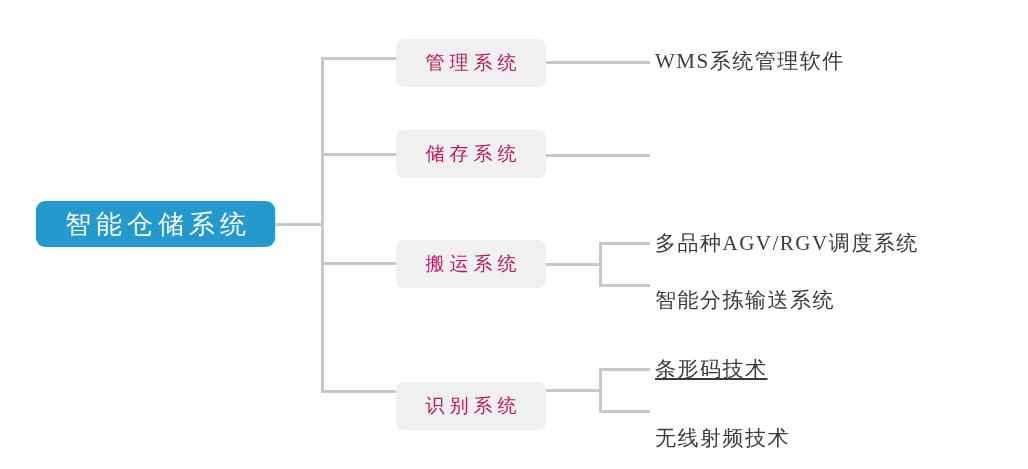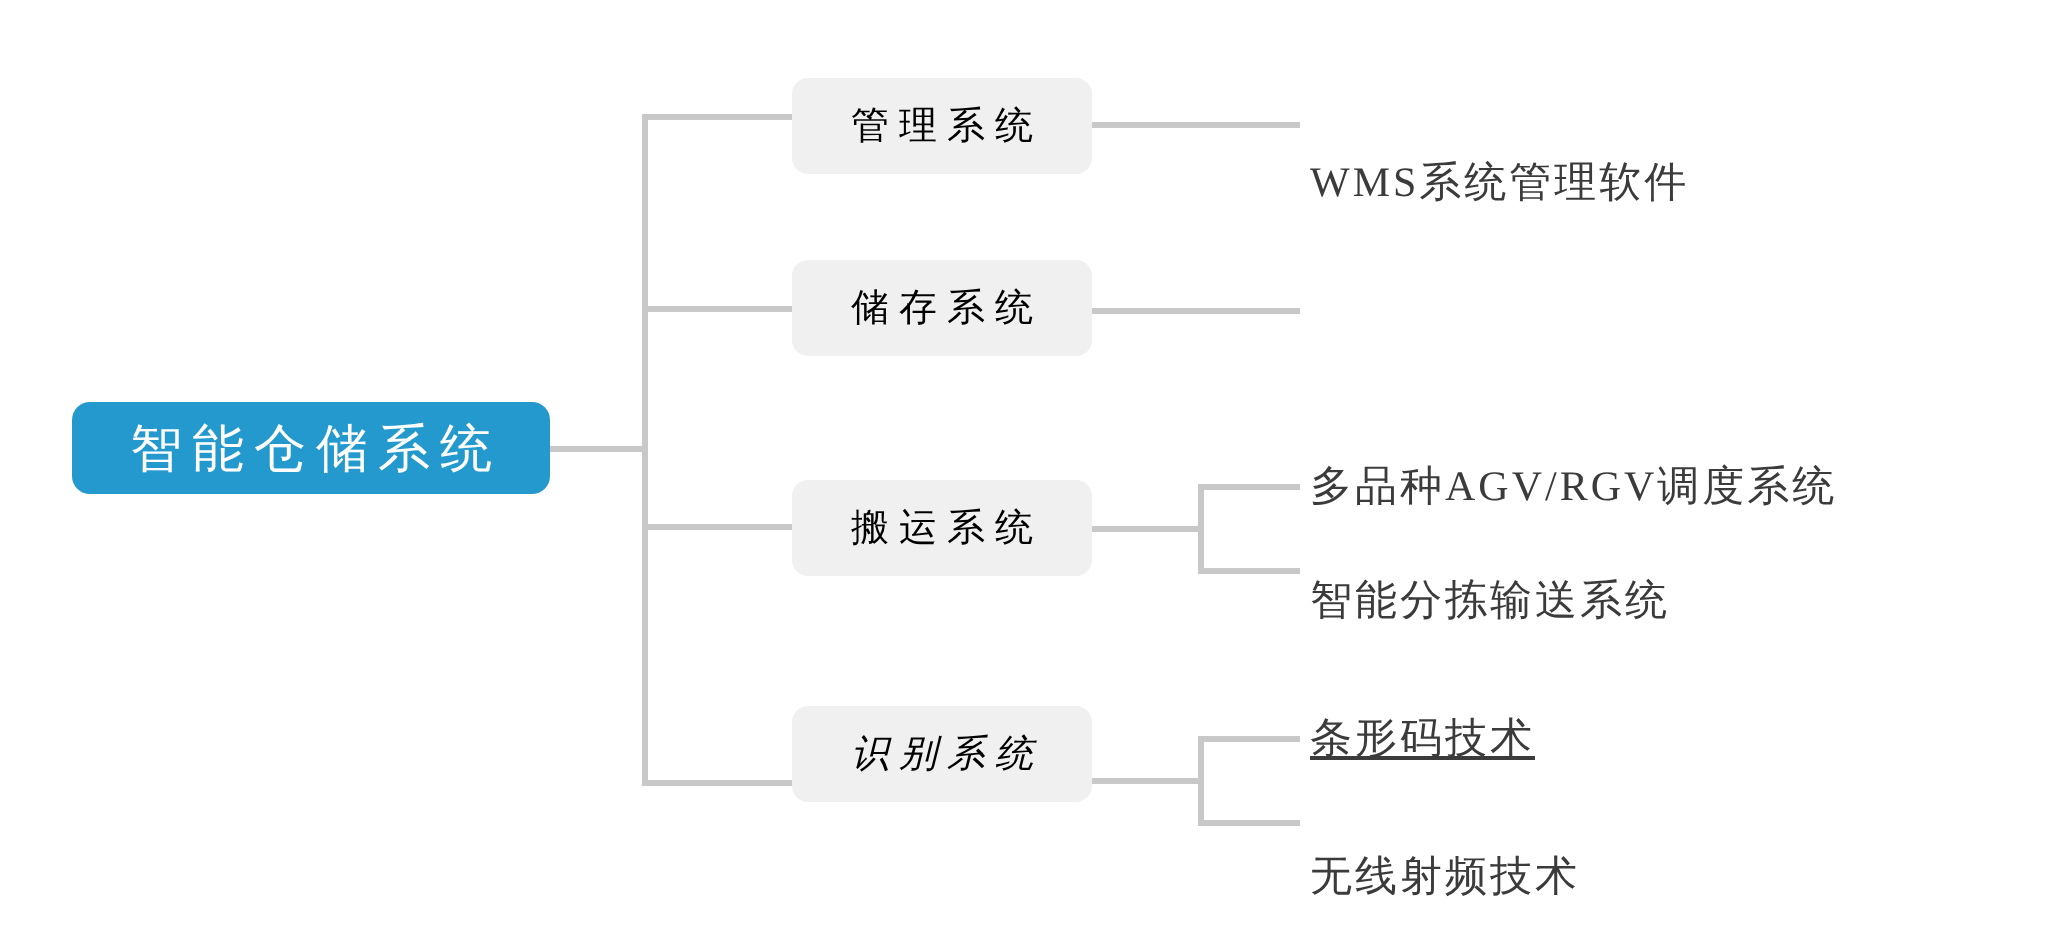--- a/index.html
+++ b/index.html
@@ -57,21 +57,21 @@
     width: 150px;
     height: 48px;
     border-radius: 8px;
     background: #f0f0f0;
     display: flex;
     align-items: center;
     justify-content: center;
     box-sizing: border-box;
   }
   .l2-label {
-    color: #000000;
+    color: #be185d;
     font-size: 19px;
     letter-spacing: 5px;
     text-indent: 5px;
     white-space: nowrap;
     font-family: "Liberation Serif", "DejaVu Serif", serif;
   }
   
   .leaf-label {
     position: absolute;
     left: 655px;
@@ -103,26 +103,26 @@
 
   <div class="l2-box" style="top:39px;">
     <span class="l2-label">管理系统</span>
   </div>
   <div class="l2-box" style="top:240px;">
     <span class="l2-label">搬运系统</span>
   </div>
   <div class="l2-box" style="top:130px;">
     <span class="l2-label">储存系统</span>
   </div>
-  <div class="l2-box" style="top:353px;font-style:italic;">
+  <div class="l2-box" style="top:382px;">
     <span class="l2-label">识别系统</span>
   </div>
 
   <div class="line-h" style="left:546px; top:61px; width:104px;"></div>
-  <div class="leaf-label" style="top:61px;margin-top:30px;">WMS系统管理软件</div>
+  <div class="leaf-label" style="top:61px;">WMS系统管理软件</div>
 
   <div class="line-h" style="left:546px; top:154px; width:104px;"></div>
 
   <div class="line-h" style="left:546px; top:263px; width:56px;"></div>
   <div class="line-v" style="left:599px; top:242px; height:45px;"></div>
   <div class="line-h" style="left:599px; top:242px; width:51px;"></div>
   <div class="line-h" style="left:599px; top:284px; width:51px;"></div>
   <div class="leaf-label" style="top:243px;">多品种AGV/RGV调度系统</div>
   <div class="leaf-label" style="top:267px;margin-top:33px;">智能分拣输送系统</div>
 

